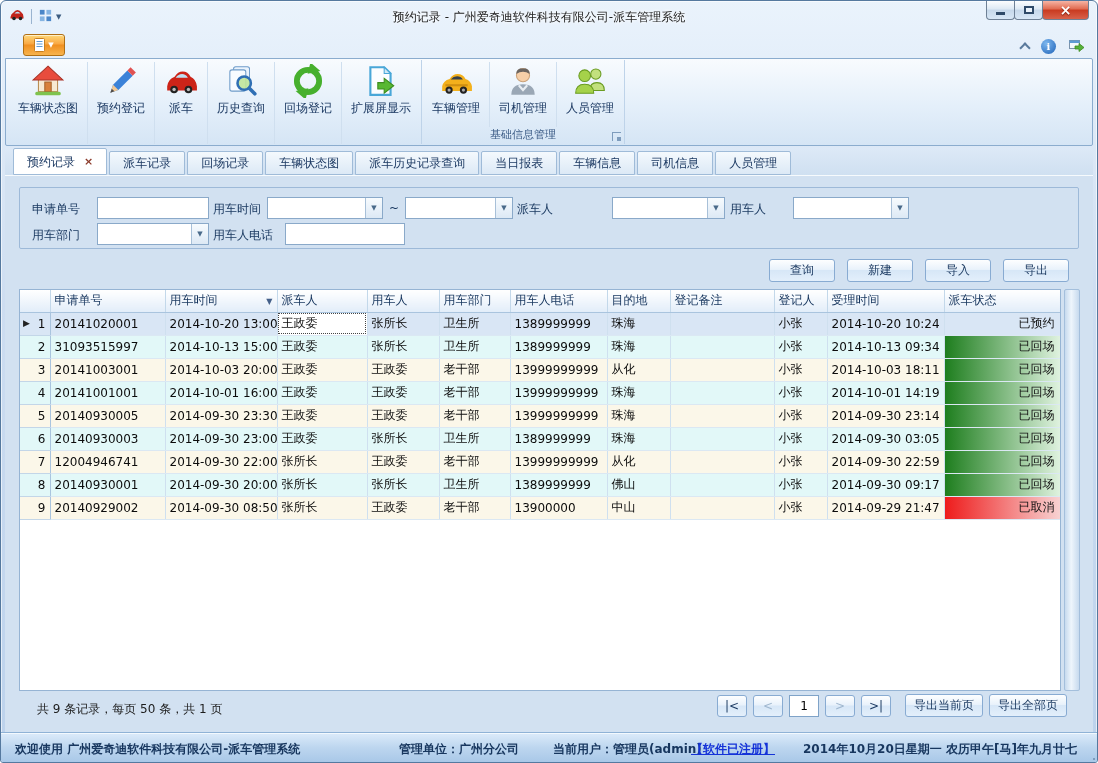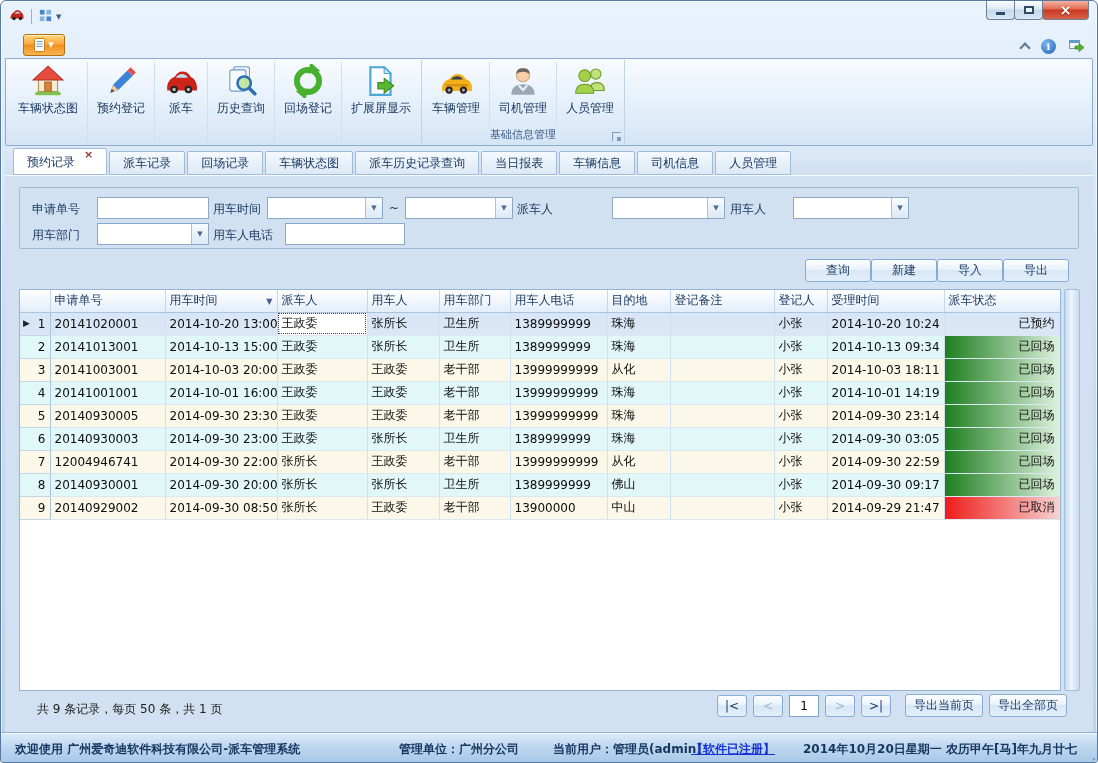--- a/index.html
+++ b/index.html
@@ -56,32 +56,32 @@
   .rgroup-label {height:17px;text-align:center;color:#3a5a85;font-size:11px;line-height:16px;position:relative;}
   .launcher {position:absolute;right:3px;bottom:3px;width:9px;height:9px;
     border-left:1px solid #7e9cbd;border-top:1px solid #7e9cbd;}
   .launcher::after {content:"";position:absolute;right:0;bottom:0;width:4px;height:4px;background:#7e9cbd;}
   
   .doc-tabs {position:absolute;left:4px;right:4px;top:147px;height:28px;
     background:linear-gradient(#dde9f7,#cfe0f1);border-bottom:1px solid #f6fafd;
     display:flex;align-items:flex-end;padding-left:8px;}
   .dtab {height:24px;line-height:23px;padding:0 13px;background:linear-gradient(#f4f9fd,#dce9f6);
     border:1px solid #9fbbd8;margin-right:2px;border-radius:2px 2px 0 0;color:#1d3a63;white-space:nowrap;}
-  .dtab.active {height:27px;background:#fff;display:flex;align-items:flex-start;gap:9px;line-height:26px;}
+  .dtab.active {height:27px;background:#fff;display:flex;align-items:center;gap:9px;line-height:26px;}
   .dtab-close {color:#8b3a2a;font-weight:bold;font-size:11px;line-height:11px;}
   
   .content {position:absolute;left:4px;right:4px;top:175px;bottom:30px;background:#d2e1f1;}
   .filter {position:absolute;left:14px;right:14px;top:11px;height:62px;border:1px solid #9db9d8;border-radius:2px;}
   .f-label {position:absolute;color:#17365e;white-space:nowrap;}
   .f-input {position:absolute;height:22px;border:1px solid #8aa9c9;background:#fff;padding:0 3px;font:inherit;}
   .f-combo {position:absolute;height:22px;border:1px solid #8aa9c9;background:#fff;}
   .f-combo .arrow-btn {position:absolute;right:0;top:0;bottom:0;width:17px;
     background:linear-gradient(#f7fbfe,#dde9f5);border-left:1px solid #a8c0d8;
     color:#4a6a8a;font-size:7px;text-align:center;line-height:20px;}
-  .actionbar {position:absolute;right:24px;top:83px;display:flex;}
+  .actionbar {position:absolute;right:24px;top:83px;display:flex;gap:12px;}
   .btn {min-width:66px;height:23px;background:linear-gradient(#fdfeff,#e9f2fb 45%,#d7e7f7 50%,#e3effb);
     border:1px solid #88abd2;border-radius:3px;color:#17365e;text-align:center;line-height:21px;padding:0 8px;white-space:nowrap;}
   
   .grid-box {position:absolute;left:14px;top:113px;width:1042px;height:402px;background:#fff;
     border:1px solid #96b4d4;overflow:hidden;}
   .grid table {border-collapse:collapse;table-layout:fixed;width:1040px;}
   .grid th {height:22px;background:linear-gradient(#ffffff,#e2edf9);border-bottom:1px solid #a9c4de;
     border-right:1px solid #c3d8ea;color:#17365e;font-weight:normal;text-align:left;padding:0 4px;
     position:relative;white-space:nowrap;overflow:hidden;}
   .grid td {height:22px;padding:0 4px;color:#0c0c0c;border-right:1px solid #cfe0ef;
@@ -129,20 +129,21 @@
           </svg></span>
       <span class="qat-sep"></span>
       <span><svg width="15" height="15" viewBox="0 0 16 16">
             <rect x="2" y="2" width="5" height="5" fill="#4a86c8"></rect>
             <rect x="9" y="2" width="5" height="5" fill="#85b4e2"></rect>
             <rect x="2" y="9" width="5" height="5" fill="#85b4e2"></rect>
             <rect x="9" y="9" width="5" height="5" fill="#4a86c8"></rect>
           </svg></span>
       <span class="caret">▼</span>
     </div>
+    <div class="title-text">预约记录 - 广州爱奇迪软件科技有限公司-派车管理系统</div>
     <div class="win-controls">
       <div class="win-btn minb">
           <span class="min-glyph"></span>
         </div>
       <div class="win-btn maxb">
           <span class="max-glyph"></span>
         </div>
       <div class="win-btn closeb">
           <span class="close-glyph">×</span>
         </div>
@@ -361,21 +362,21 @@
               <td>珠海</td>
               <td></td>
               <td>小张</td>
               <td>2014-10-20 10:24</td>
               <td class="status-td">
                 <div class="status-inner">已预约</div>
               </td>
             </tr>
             <tr class="cyan">
               <td class="ind">2</td>
-              <td>20141013001</td>
+              <td>31093515997</td>
               <td>2014-10-13 15:00</td>
               <td>王政委</td>
               <td>张所长</td>
               <td>卫生所</td>
               <td>1389999999</td>
               <td>珠海</td>
               <td></td>
               <td>小张</td>
               <td>2014-10-13 09:34</td>
               <td class="status-td">

